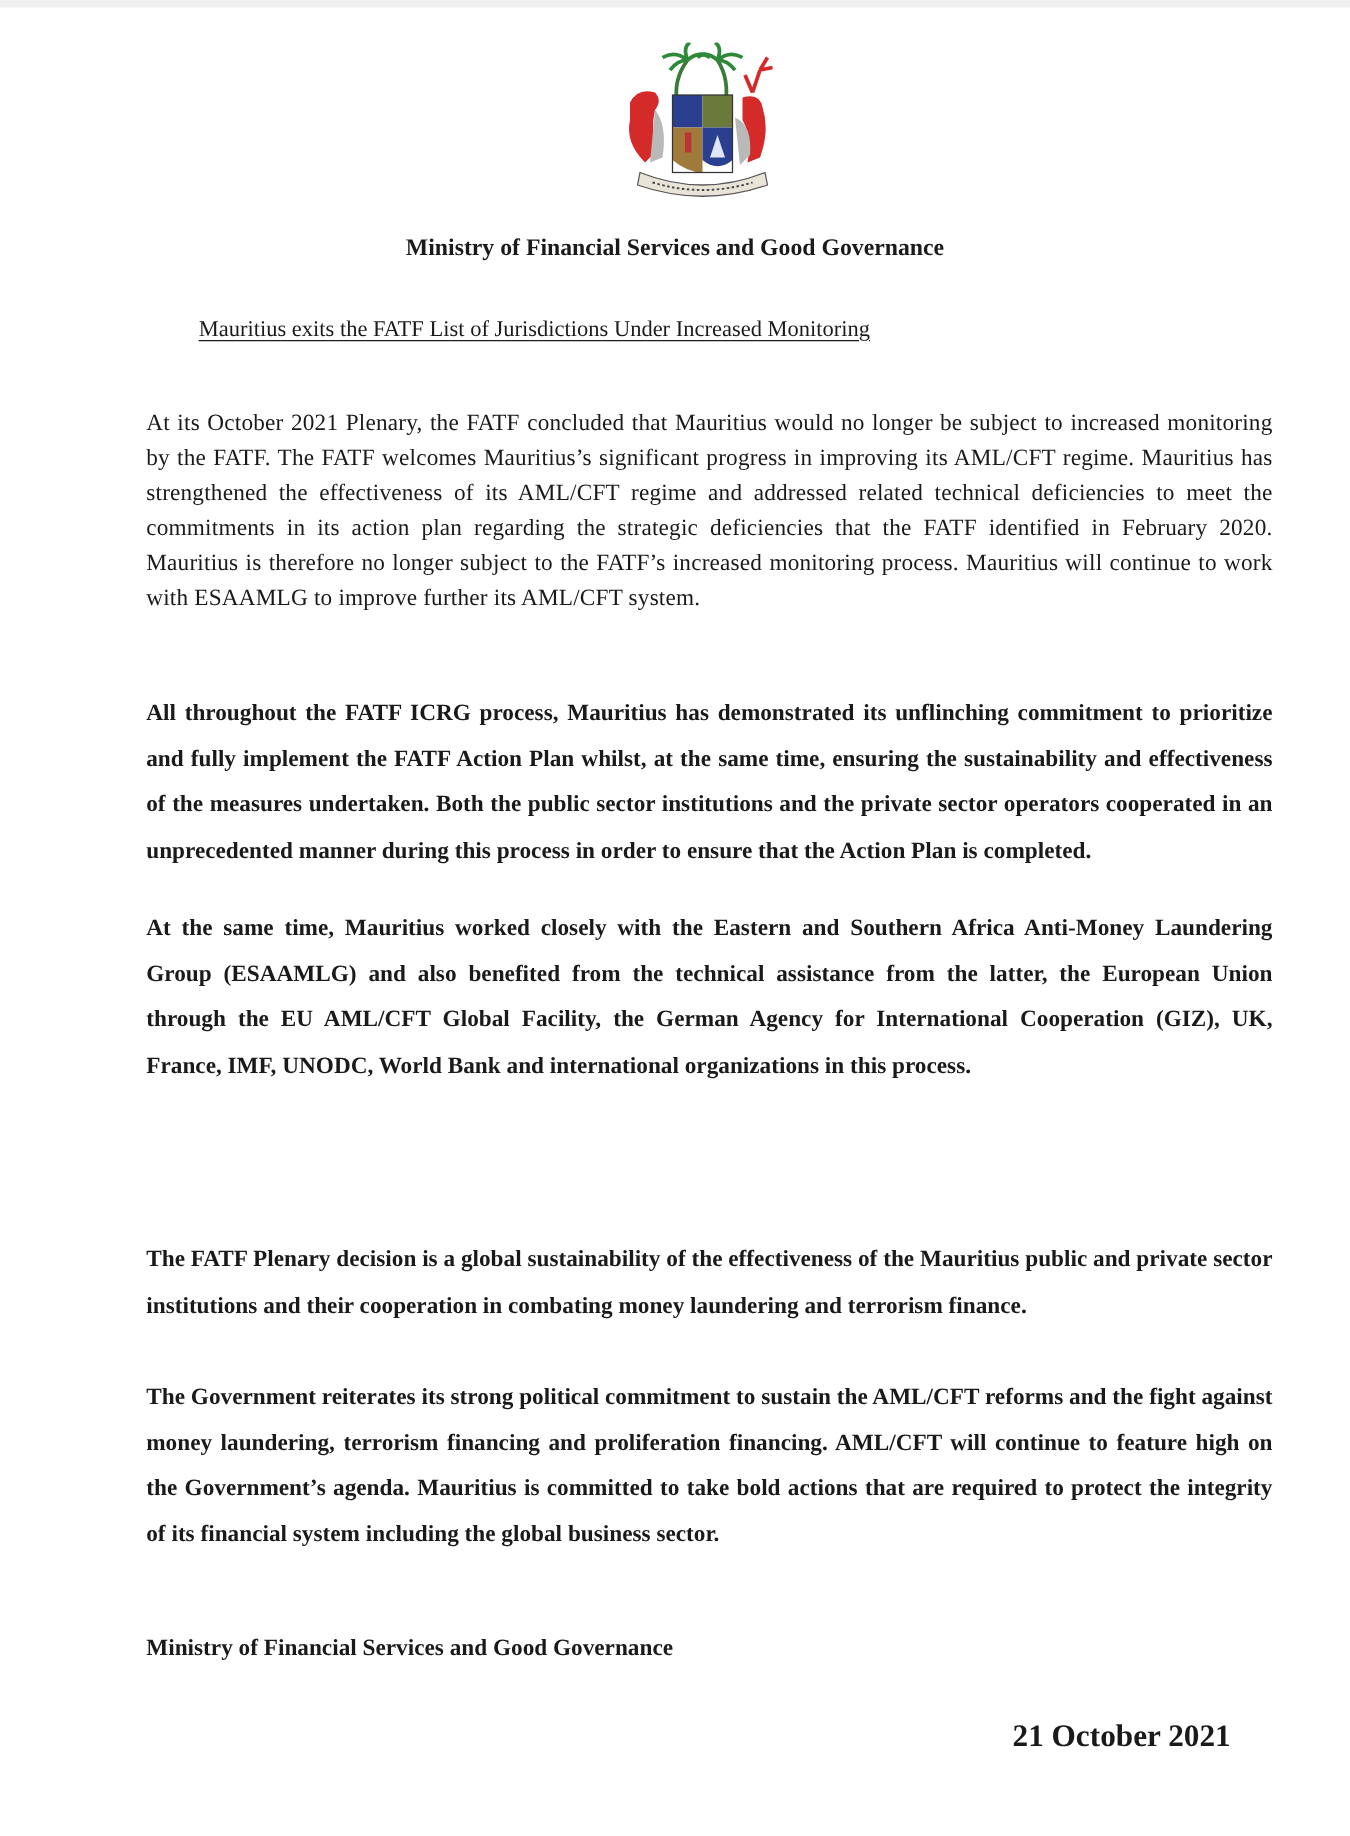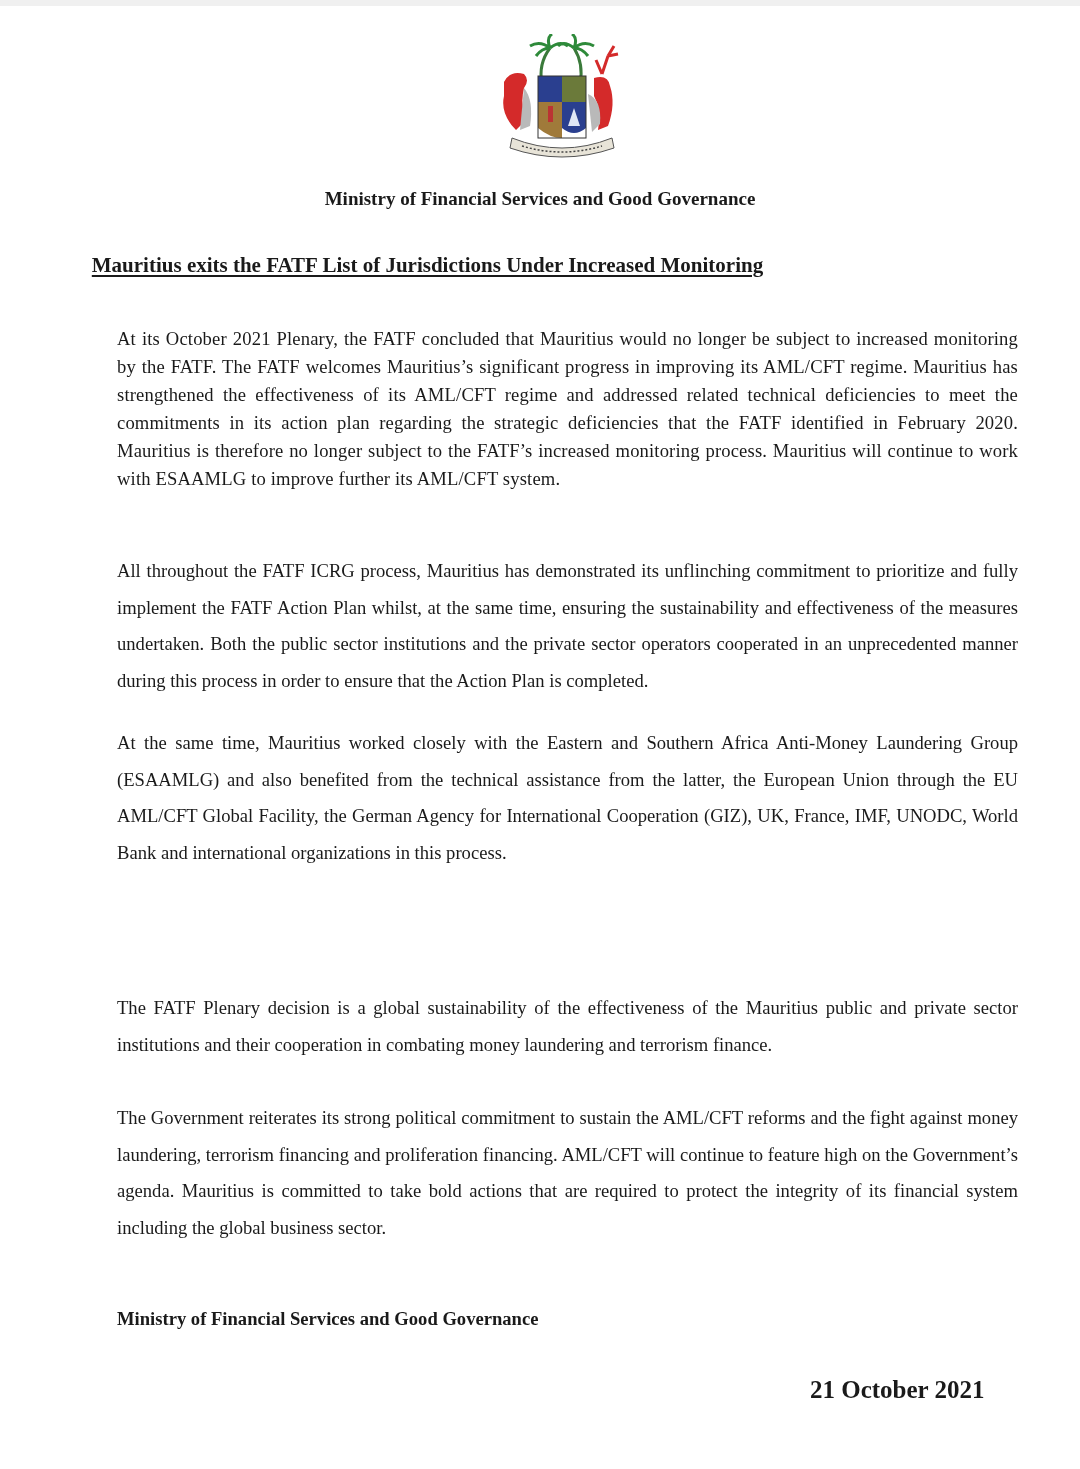--- a/index.html
+++ b/index.html
@@ -18,26 +18,26 @@
     }
     .crest {
       position: absolute; left: 490px; top: 34px; width: 145px; height: 130px;
     }
     .ministry-header {
       position: absolute; left: 0; width: 1080px; top: 188px;
       text-align: center; font-weight: bold; font-size: 19px; letter-spacing: 0;
     }
     .doc-title {
       position: absolute; left: 0; width: 855px; top: 253px;
-      text-align: center; font-weight: bold; font-size: 21px;
+      text-align: center; font-weight: normal; font-size: 18px;
       text-decoration: underline; text-underline-offset: 3px;
     }
     .para {
       position: absolute; left: 117px; width: 901px;
-      text-align: justify; text-align-last: left; margin: 0;
+      text-align: justify; text-align-last: left; margin: 0; font-weight: bold;
     }
     .para-bold {
       top: 325px; font-weight: normal; font-size: 18.6px; line-height: 28px;
       letter-spacing: 0.15px;
     }
     .para-regular {
       font-size: 18.6px; line-height: 36.5px;
     }
     #p2 { top: 553px; }
     #p3 { top: 725px; }

